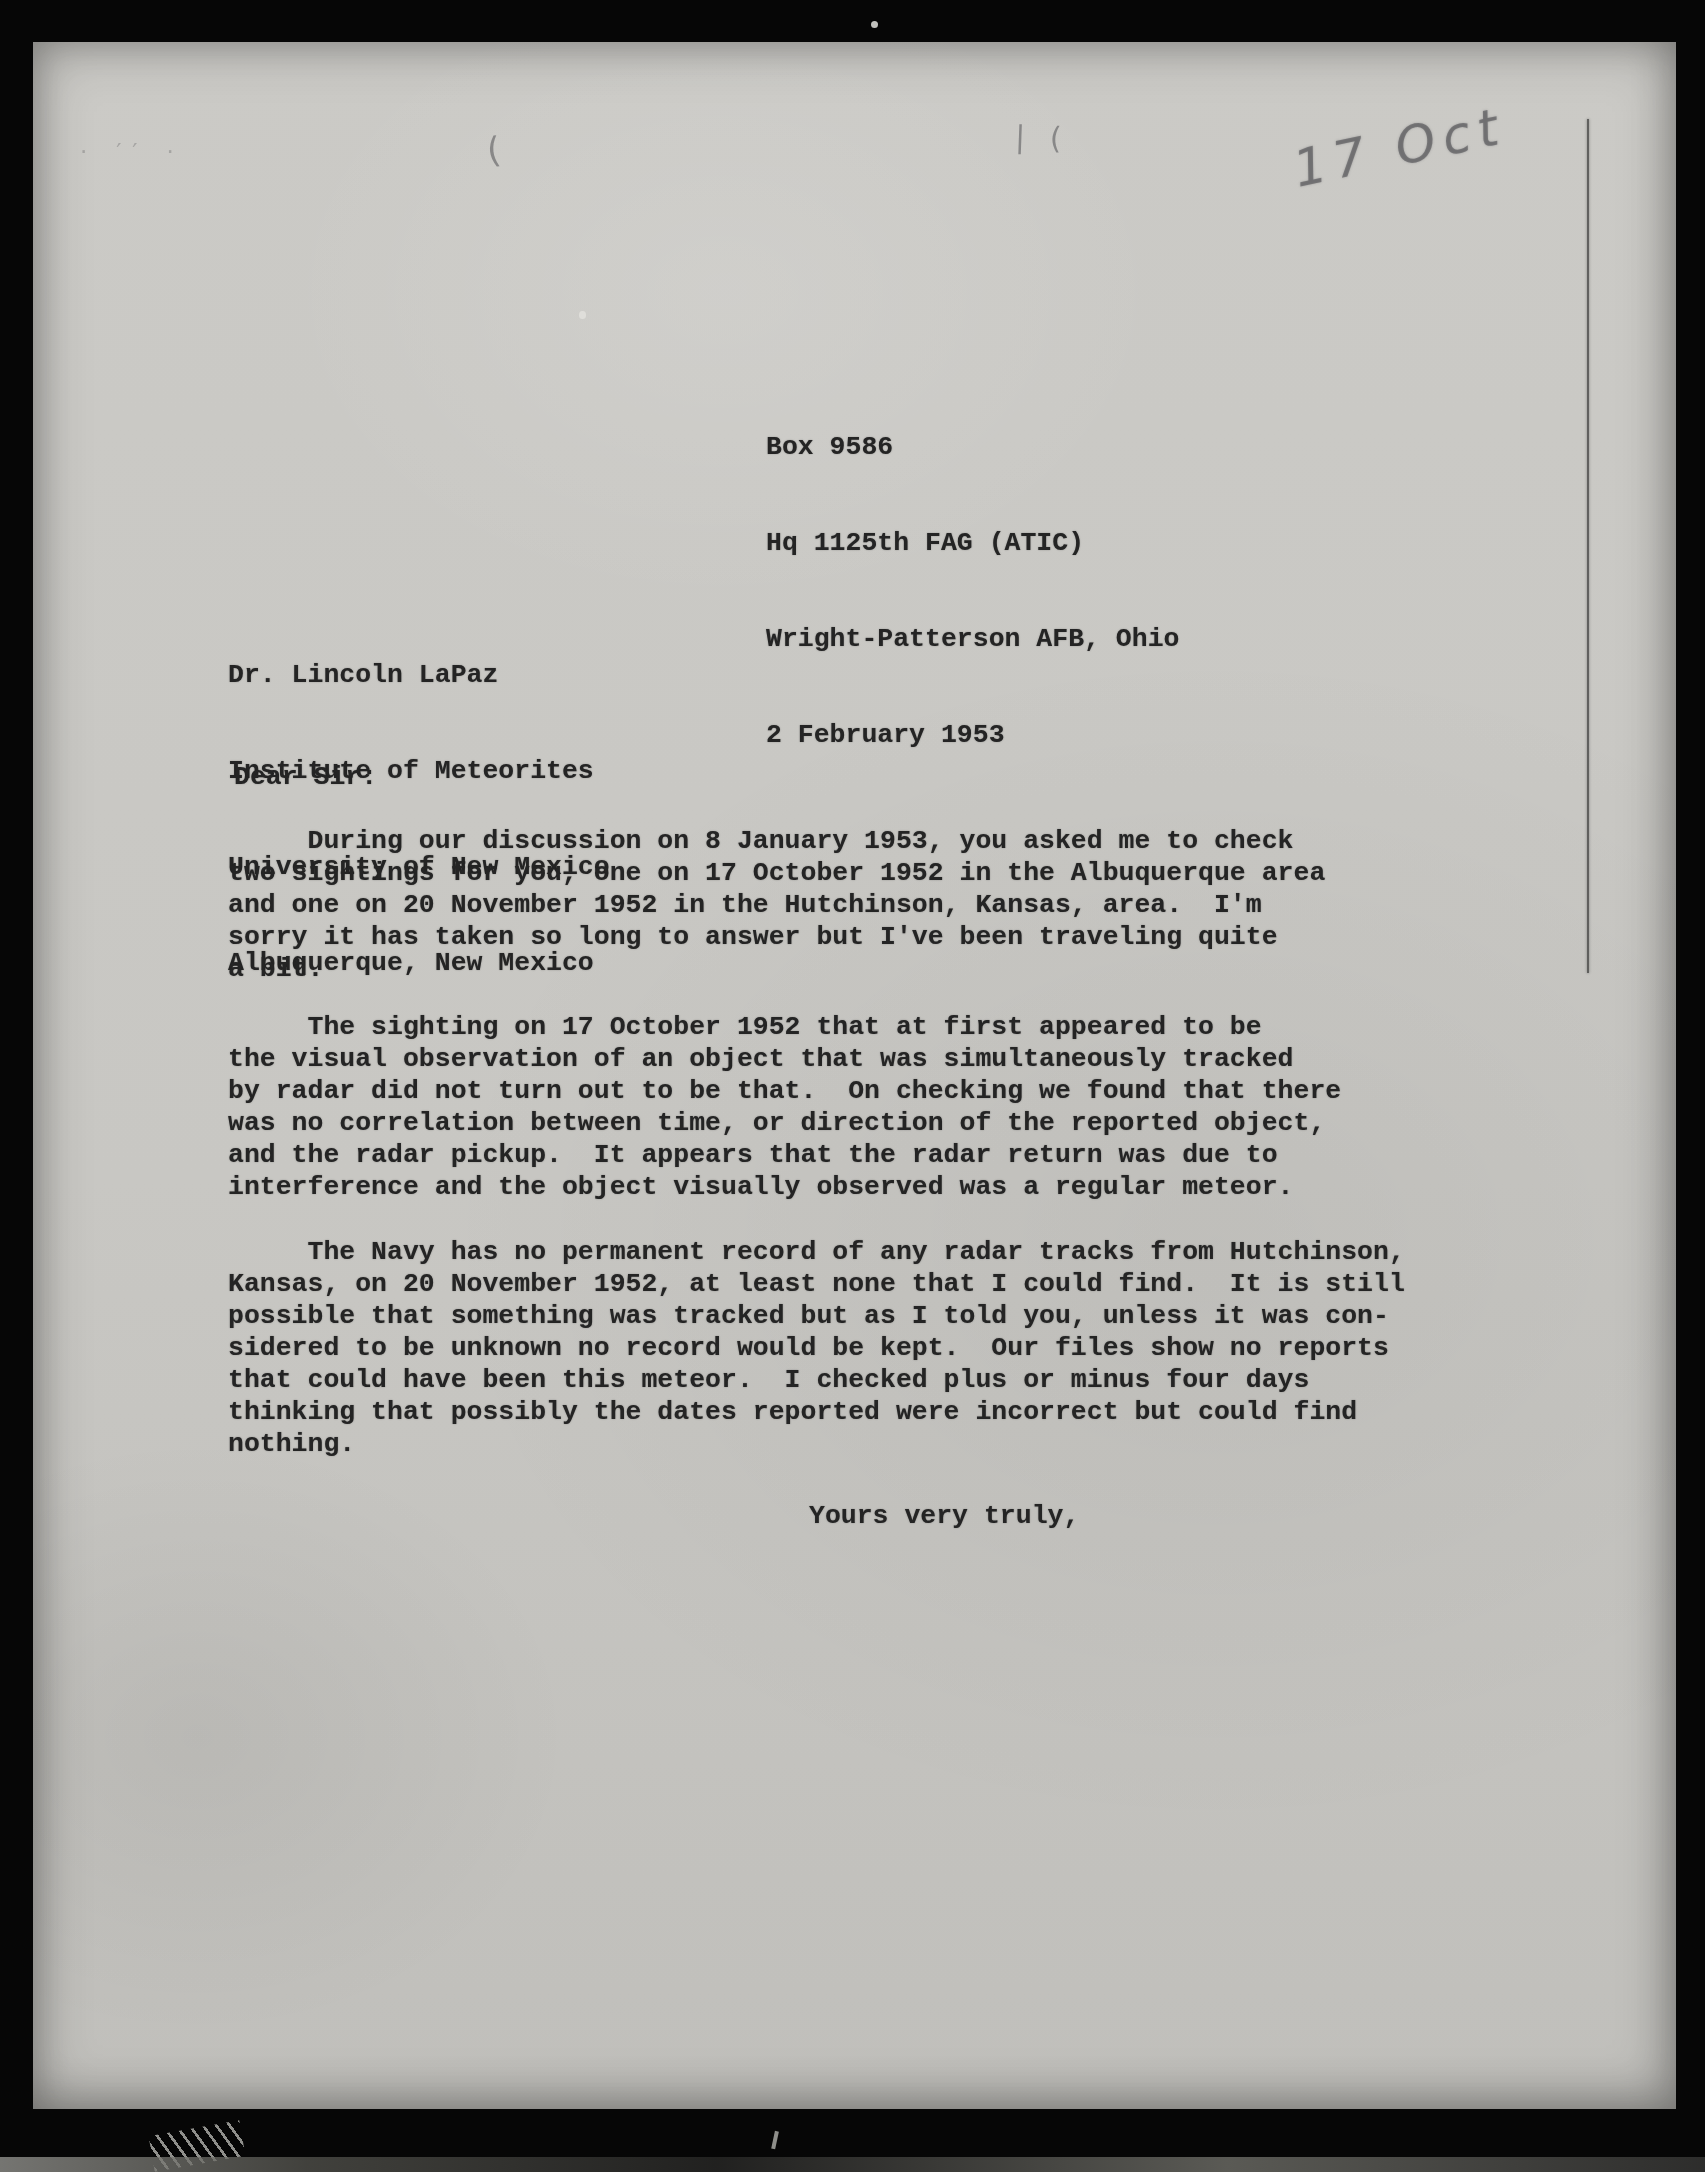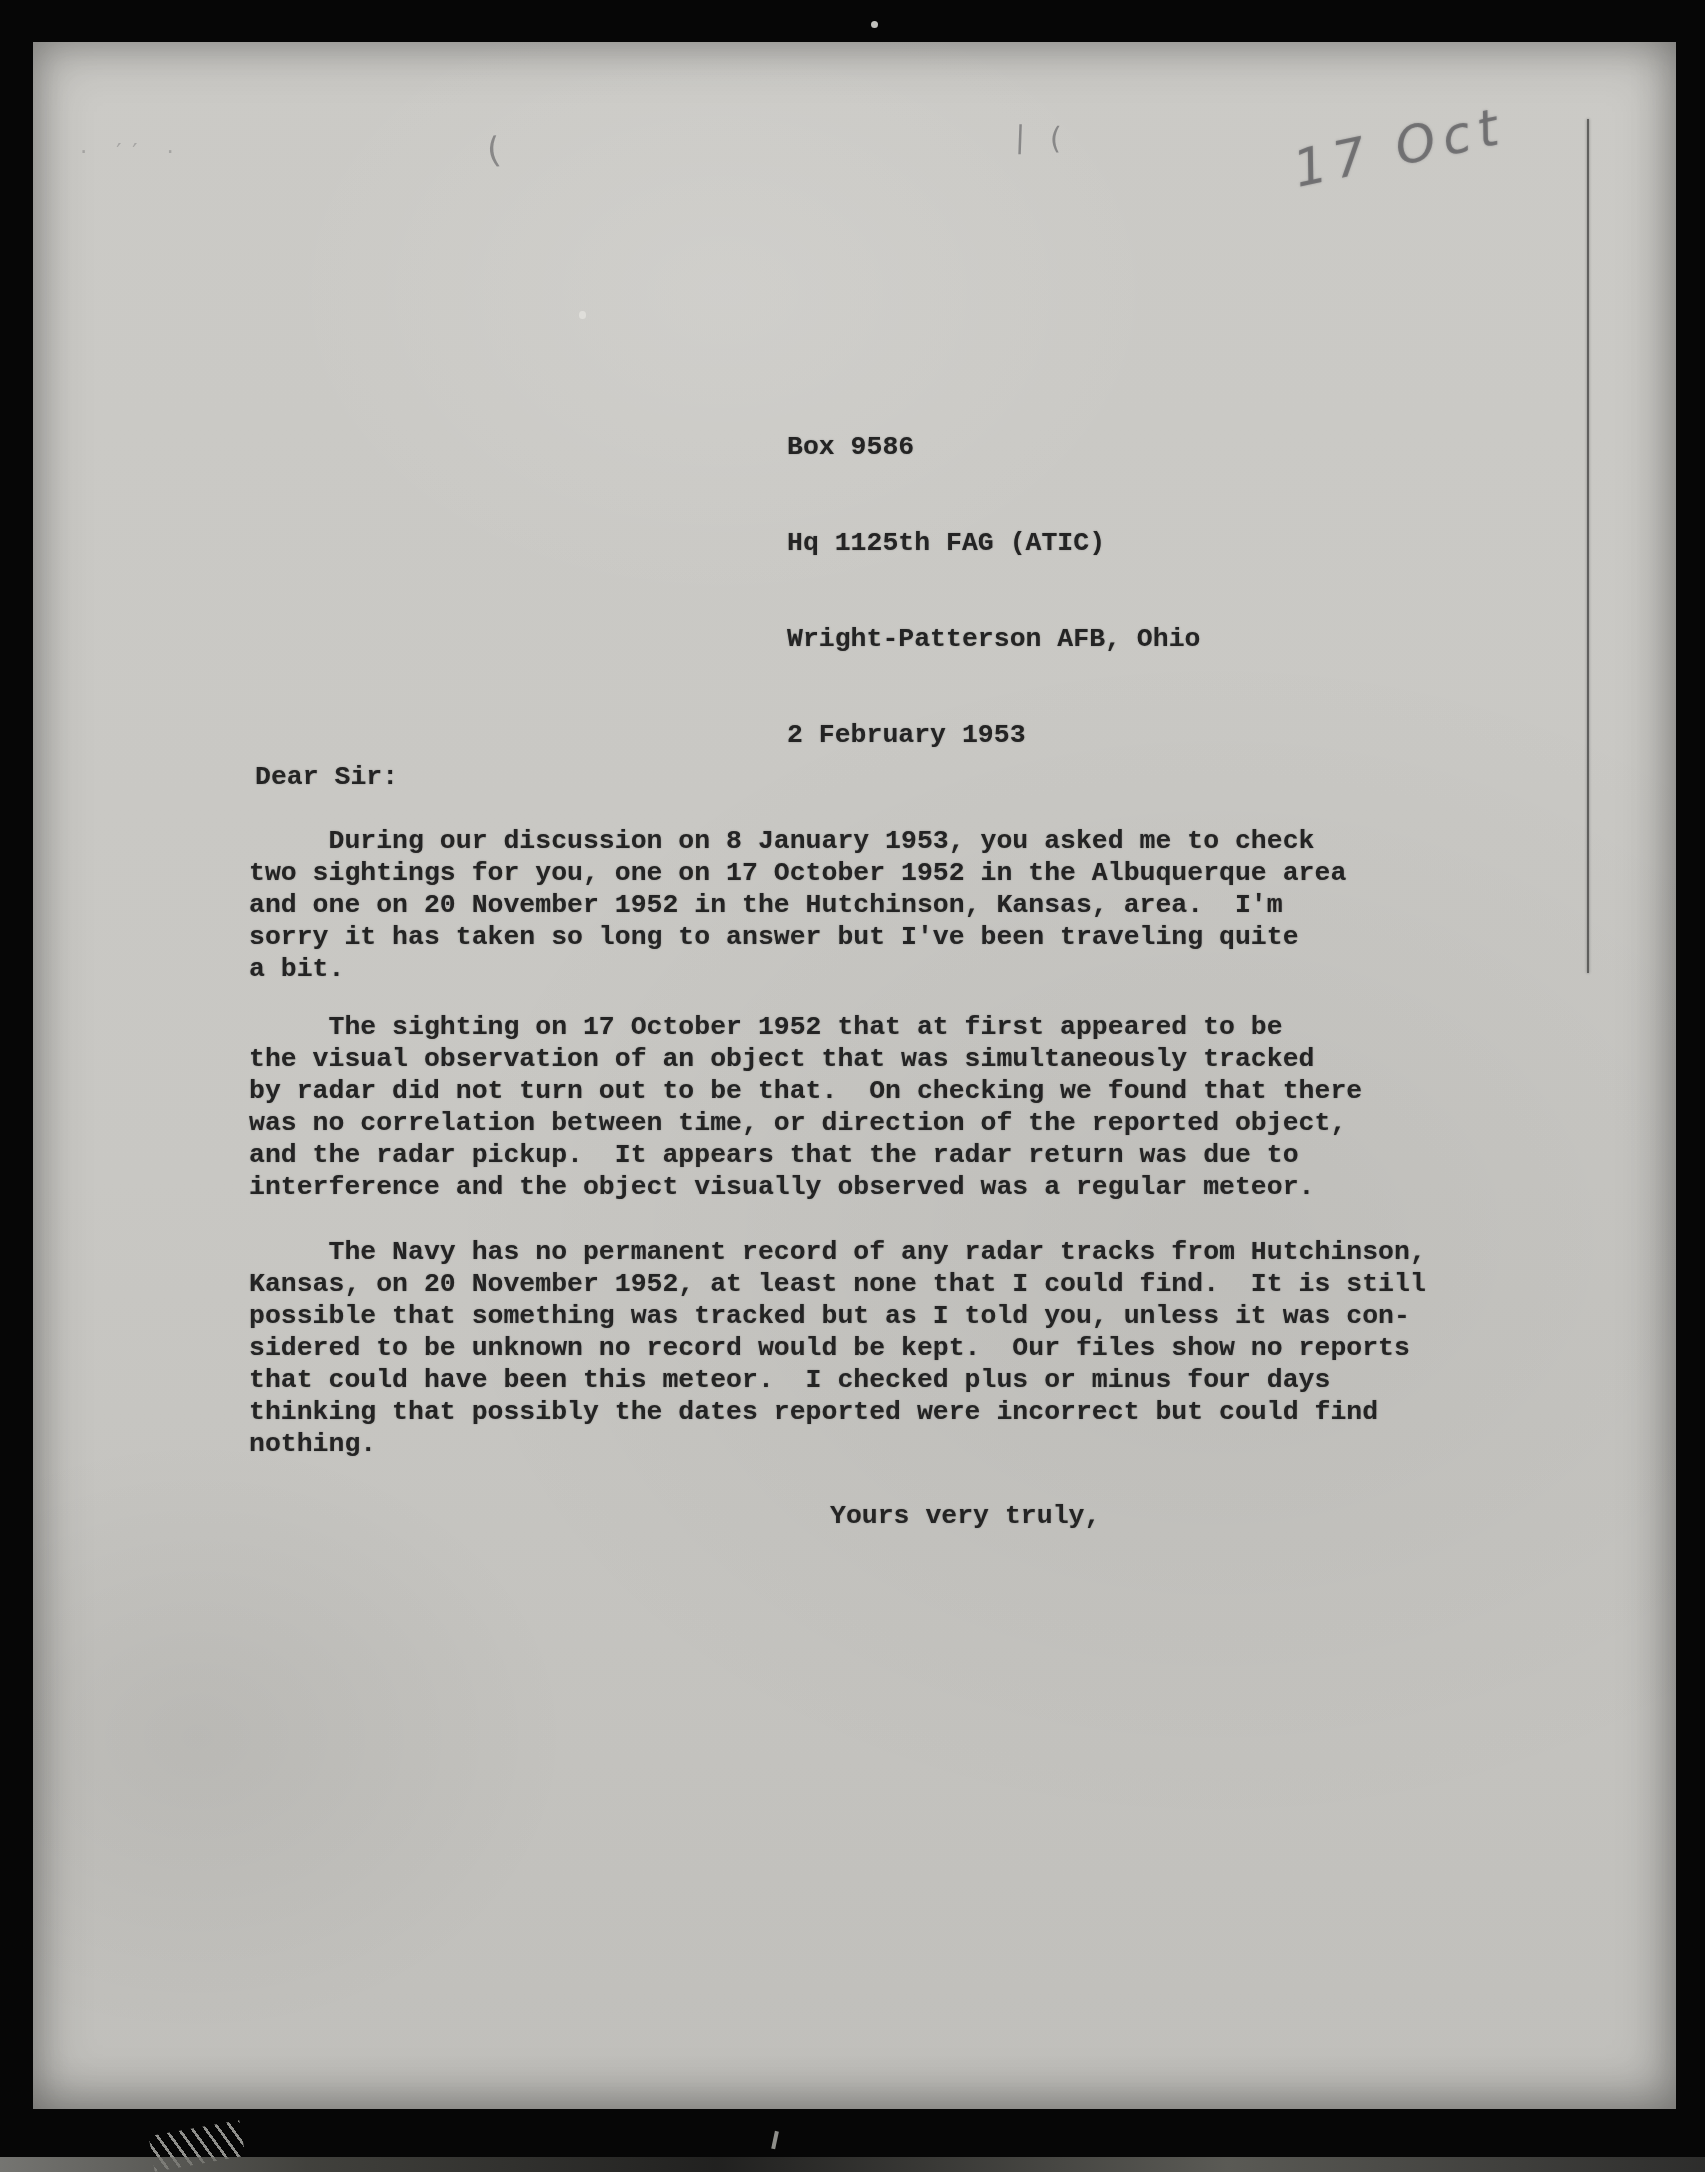--- a/index.html
+++ b/index.html
@@ -26,21 +26,20 @@
   }
 
   
   .letter {
     position:absolute; inset:0;
     font-family:"Liberation Mono","DejaVu Sans Mono",monospace;
     font-size:26.5px; line-height:32px; font-weight:700;
     color: var(--ink, #242424);
     text-shadow: 0 0 1.6px rgba(30,30,30,0.38);
     filter: blur(0.3px);
-    margin-left: 21px;
   }
   .block { position:absolute; white-space:pre; }
   .blk-header     { left:733px; top:325px;  }
   .blk-recipient  { left:195px;  top:553px; }
   .blk-salutation { left:201px;  top:719px; }
   .blk-para1      { left:195px;  top:783px; }
   .blk-para2      { left:195px;  top:969px; }
   .blk-para3      { left:195px;  top:1194px; }
   .blk-closing    { left:776px; top:1458px; }
   .blk-signature  { left:760px; top:1582px; }
@@ -108,20 +107,26 @@
 
   <div class="letter">
 
     <div class="block blk-header">
       <div class="line">Box 9586</div>
       <div class="line">Hq 1125th FAG (ATIC)</div>
       <div class="line">Wright-Patterson AFB, Ohio</div>
       <div class="line">2 February 1953</div>
     </div>
 
+    <div class="block blk-recipient">
+      <div class="line">Dr. Lincoln LaPaz</div>
+      <div class="line">Institute of Meteorites</div>
+      <div class="line">University of New Mexico</div>
+      <div class="line">Albuquerque, New Mexico</div>
+    </div>
 
     <div class="block blk-salutation">Dear Sir:</div>
 
     <div class="block blk-para1">     During our discussion on 8 January 1953, you asked me to check
 two sightings for you, one on 17 October 1952 in the Albuquerque area
 and one on 20 November 1952 in the Hutchinson, Kansas, area.  I'm
 sorry it has taken so long to answer but I've been traveling quite
 a bit.</div>
     <div class="block blk-para2">     The sighting on 17 October 1952 that at first appeared to be
 the visual observation of an object that was simultaneously tracked

